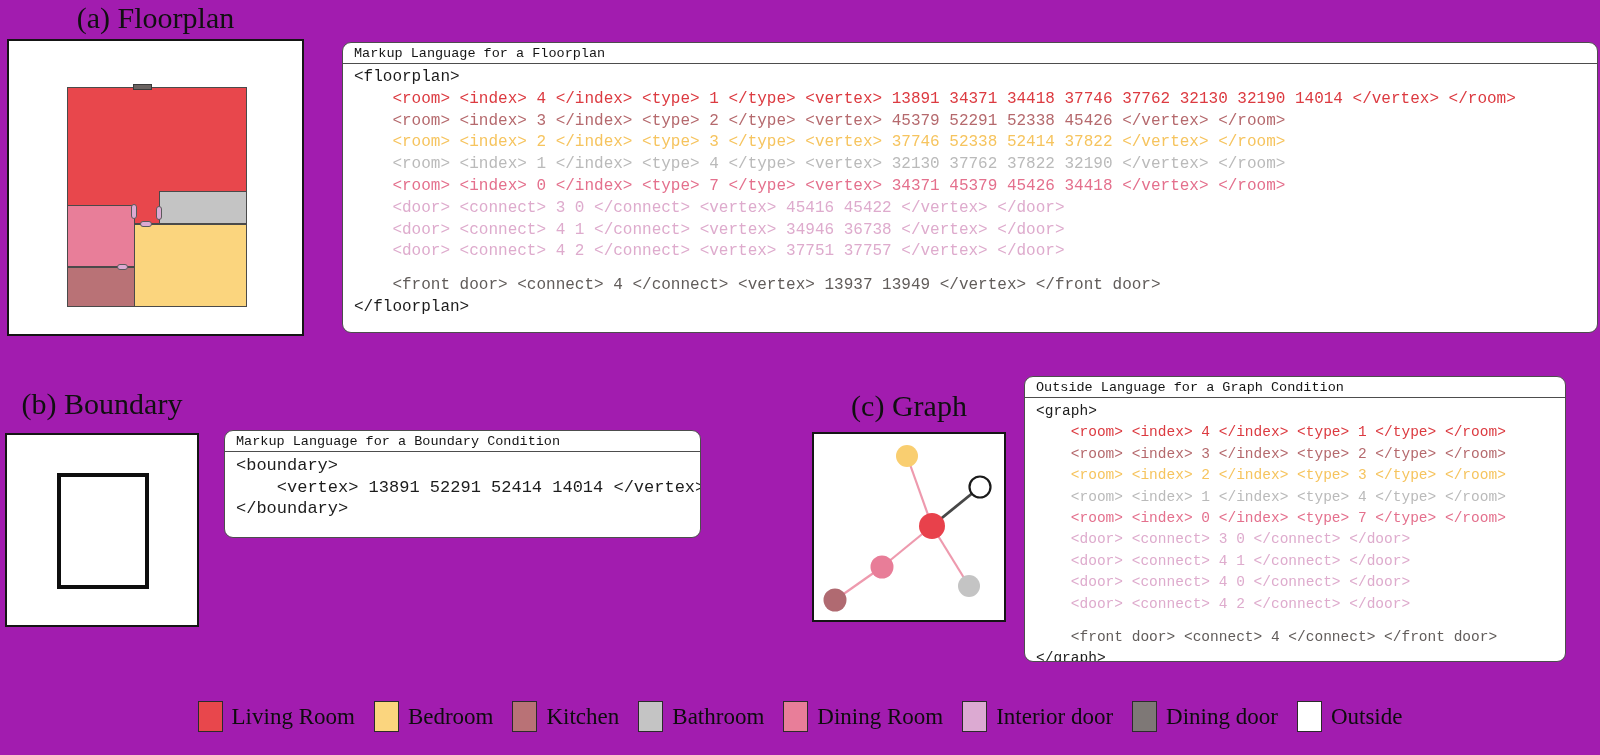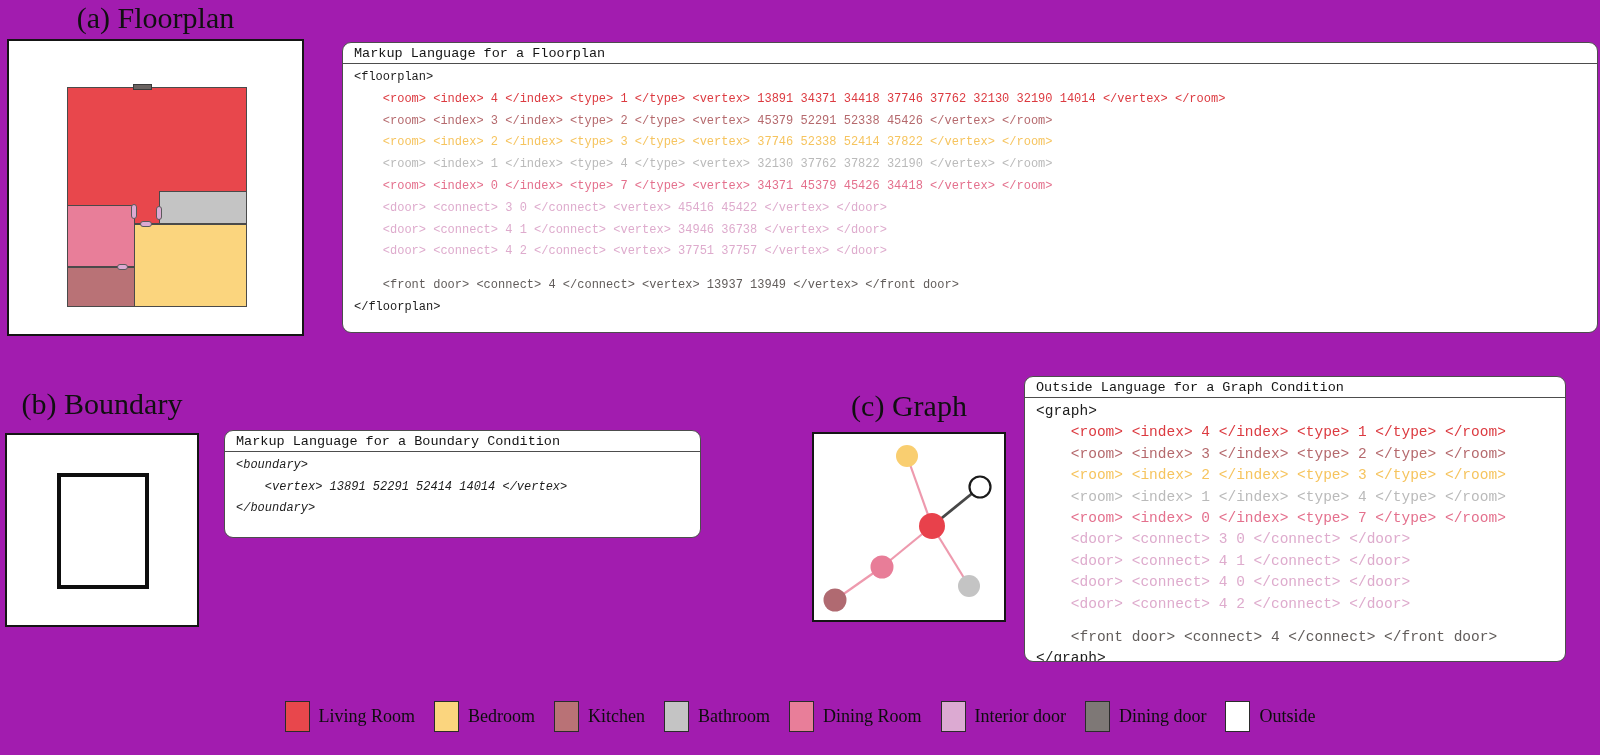--- a/index.html
+++ b/index.html
@@ -12,22 +12,22 @@
   .cls-room{border:1px solid #4a4a4a;}
   .cls-door{border:1px solid #5a5a5a;border-radius:3px;}
   .cls-front{border:1px solid #3a3a3a;}
   .cls-boundary{border:4px solid #0e0e0e;background:transparent !important;}
   .markup-box{position:absolute;background:#ffffff;border:1.7px solid #4d4d4d;border-radius:9px;
         box-sizing:border-box;overflow:hidden;}
   .mb-header{font-family:"Liberation Mono", monospace;font-size:13.5px;color:#141414;
         padding:3px 11px 2px 11px;border-bottom:1.7px solid #4d4d4d;white-space:nowrap;}
   .mb-body{padding:3px 11px;font-family:"Liberation Mono", monospace;color:#1c1c1c;}
   .code-line{white-space:pre;}
-  #mb-floorplan .mb-body{font-size:12px;line-height:21.8px;}
-  #mb-boundary .mb-body{font-size:12px;line-height:21.5px;font-style:italic;}
+  #mb-floorplan .mb-body{font-size:16px;line-height:21.8px;}
+  #mb-boundary .mb-body{font-size:17px;line-height:21.5px;}
   #mb-graph .mb-body{font-size:14.5px;line-height:21.4px;}
   .c-black{color:#1c1c1c;}
   .c-living{color:#DC3A40;}
   .c-kitchen{color:#B5696D;}
   .c-bedroom{color:#F6C45E;}
   .c-bathroom{color:#BABABA;}
   .c-dining{color:#E4708D;}
   .c-door{color:#DEABCD;}
   .c-frontdoor{color:#615C5A;margin-top:12px;}
   #ta{left:7px;top:1px;width:297px;}
@@ -36,21 +36,21 @@
   #tb{left:5px;top:387px;width:194px;}
   #bd-figbox{left:5px;top:433px;width:194px;height:194px;}
   #mb-boundary{left:224px;top:430px;width:477px;height:108px;}
   #tc{left:812px;top:389px;width:194px;}
   #gr-figbox{left:812px;top:432px;width:194px;height:190px;}
   #mb-graph{left:1024px;top:376px;width:542px;height:286px;}
   .legend{position:absolute;left:0;top:701px;width:1600px;display:flex;justify-content:center;
         align-items:center;gap:19px;}
   .legend-item{display:flex;align-items:center;gap:9px;}
   .swatch{width:25px;height:31px;border:1.6px solid #2b2b2b;box-sizing:border-box;display:inline-block;}
-  .legend-label{font-family:"Liberation Serif",serif;font-size:18px;color:#0d0d0d;white-space:nowrap;}
+  .legend-label{font-family:"Liberation Serif",serif;font-size:23px;color:#0d0d0d;white-space:nowrap;}
 </style>
 </head>
 <body>
 
 <div class="page">
 
   <div class="panel-title" id="ta">(a) Floorplan</div>
   <div class="fig-box" id="fp-figbox">
       <div class="fig-rect cls-room" style="left: 58px; top: 46px; width: 180px; height: 137px; background: rgb(232, 71, 76);"></div>
       <div class="fig-rect cls-room" style="left: 150px; top: 150px; width: 88px; height: 33px; background: rgb(196, 196, 196);"></div>

